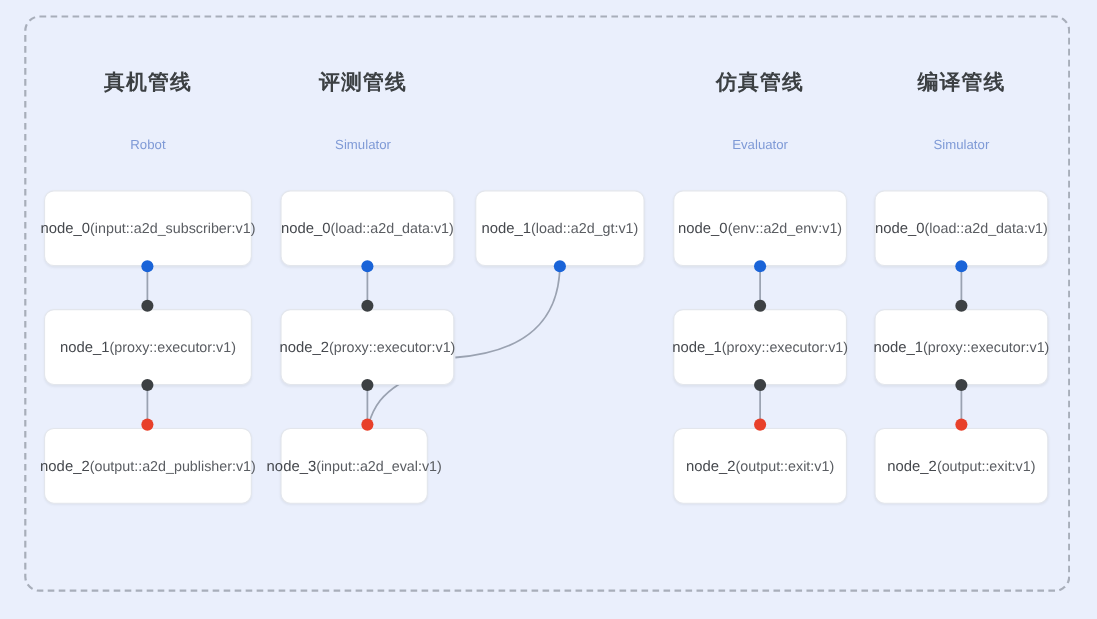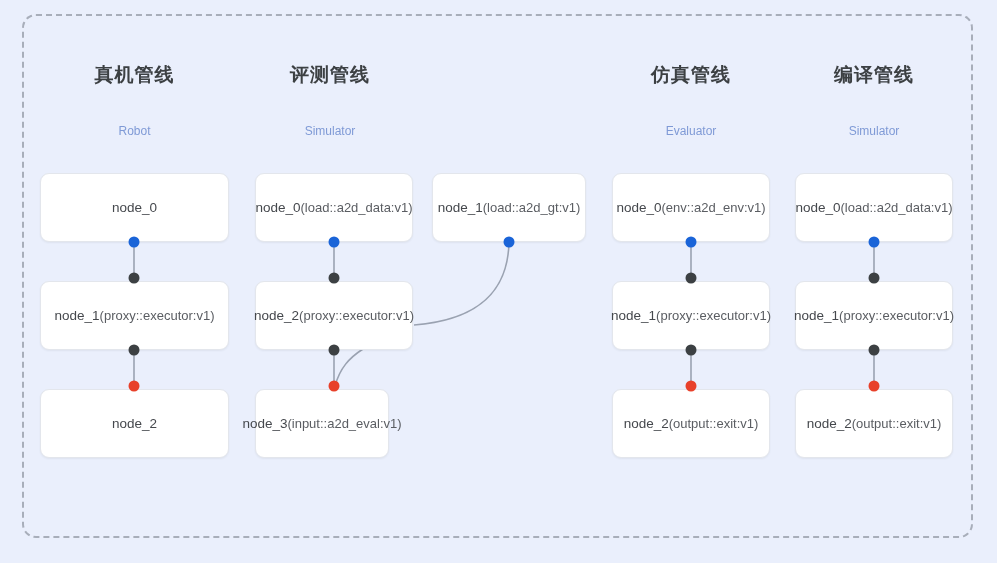--- a/index.html
+++ b/index.html
@@ -123,33 +123,35 @@
   <line x1="874" y1="350" x2="874" y2="386" stroke="#9aa2b1" stroke-width="1.6"></line>
 </svg>
 
 <div class="column" style="left:40px; width:189px;">
   <div class="col-title-cn">真机管线</div>
   <div class="col-title-en">Robot</div>
 </div>
 
 <div class="node-card" style="left:40px; top:173px; width:189px; height:69px;">
   <div class="node-name">node_0</div>
+  <div class="node-type">(input::a2d_subscriber:v1)</div>
 </div>
 <div class="port port-out-blue" style="left:134px; top:242px;"></div>
 
 <div class="port port-black" style="left:134px; top:278px;"></div>
 <div class="node-card" style="left:40px; top:281px; width:189px; height:69px;">
   <div class="node-name">node_1</div>
   <div class="node-type">(proxy::executor:v1)</div>
 </div>
 <div class="port port-black" style="left:134px; top:350px;"></div>
 
 <div class="port port-red" style="left:134px; top:386px;"></div>
 <div class="node-card" style="left:40px; top:389px; width:189px; height:69px;">
   <div class="node-name">node_2</div>
+  <div class="node-type">(output::a2d_publisher:v1)</div>
 </div>
 
 <div class="column" style="left:255px; width:330px;">
   <div class="col-title-cn" style="left:-90px; width:330px;">评测管线</div>
   <div class="col-title-en" style="left:-90px; width:330px;">Simulator</div>
 </div>
 
 <div class="node-card" style="left:255px; top:173px; width:158px; height:69px;">
   <div class="node-name">node_0</div>
   <div class="node-type">(load::a2d_data:v1)</div>

